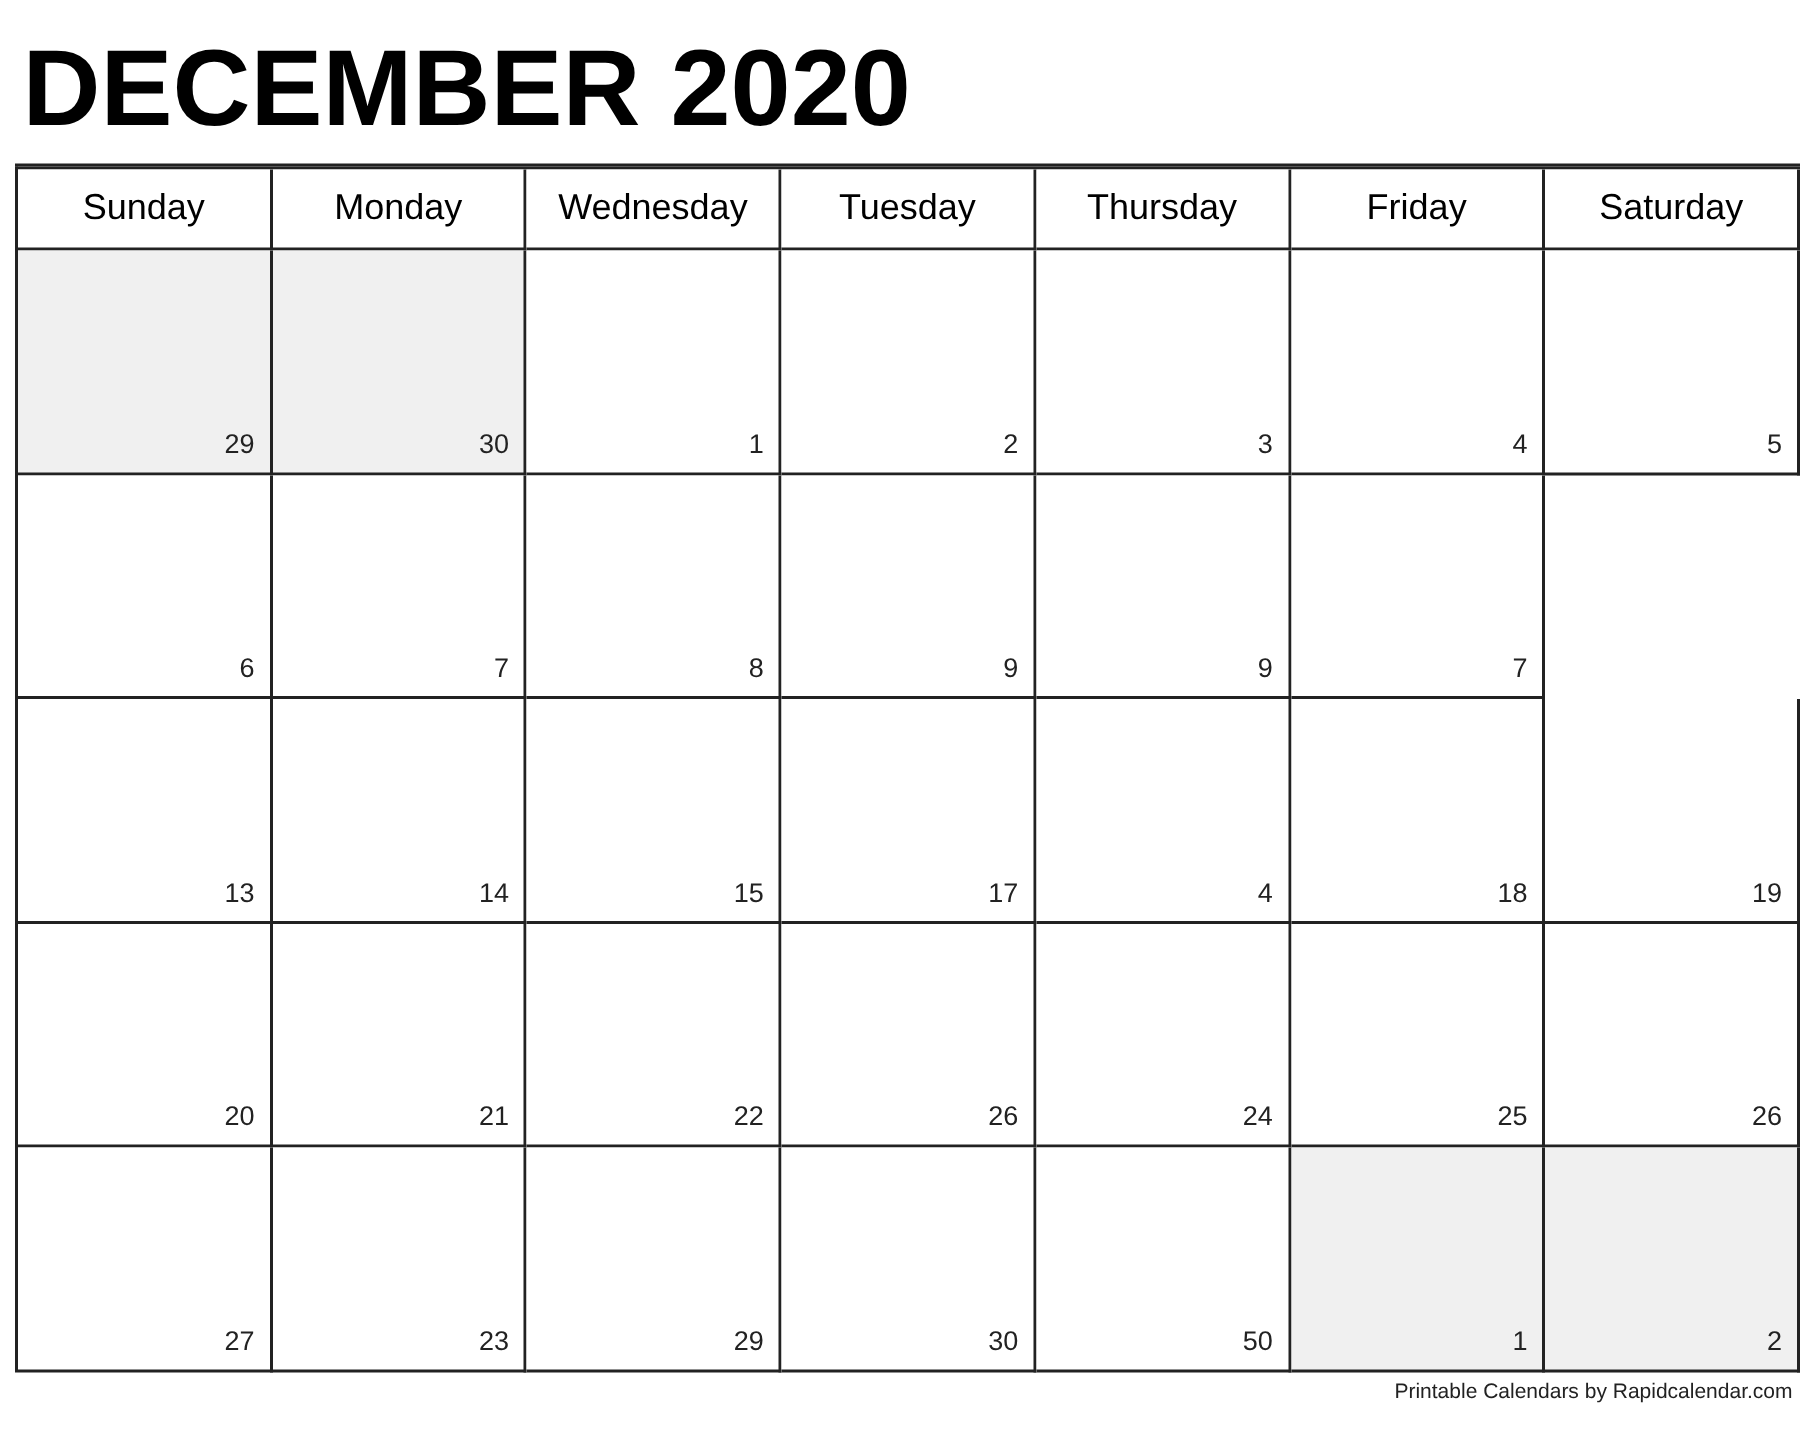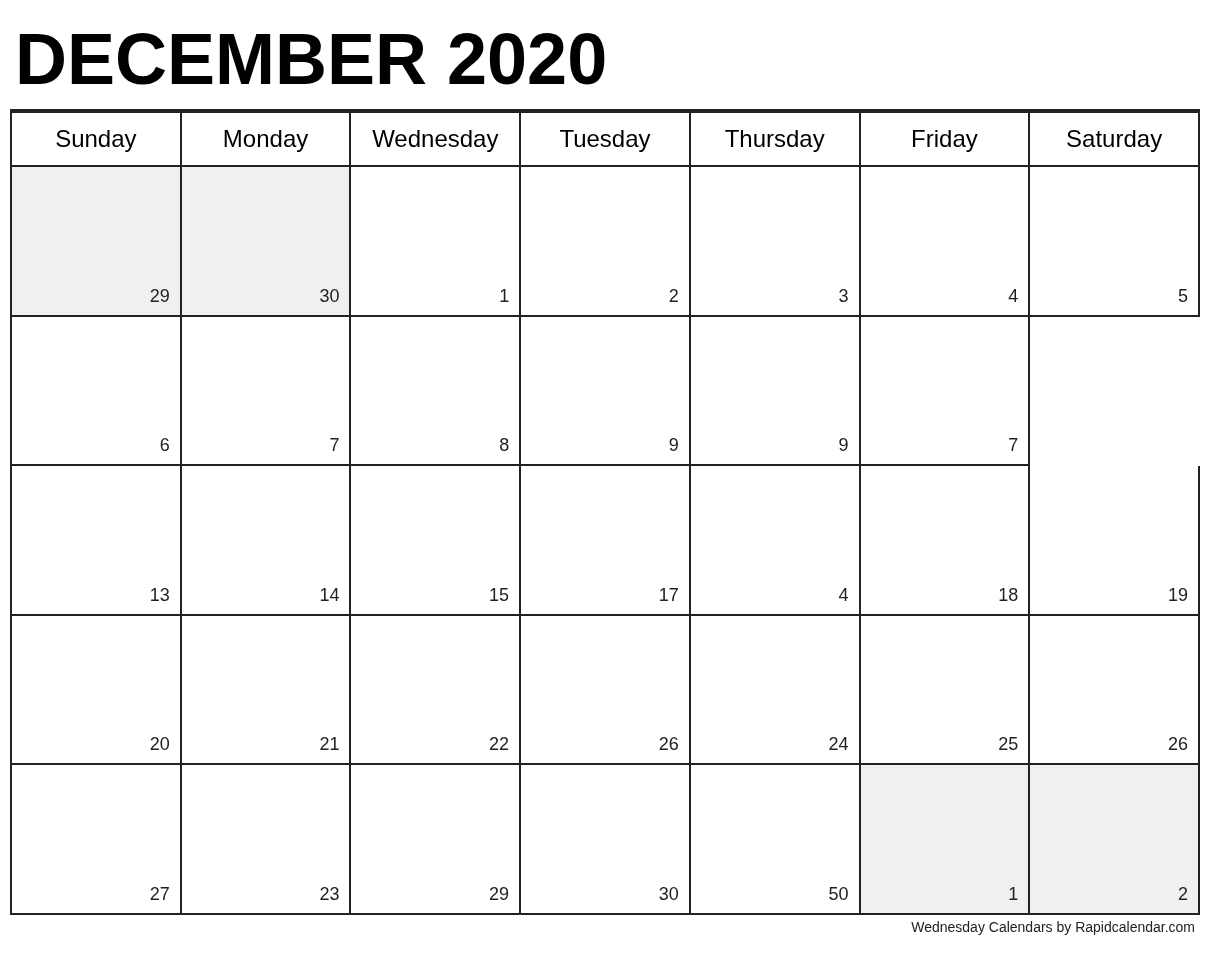--- a/index.html
+++ b/index.html
@@ -221,14 +221,14 @@
           <div class="calendar-day other-month">
             <span class="day-number">1</span>
           </div>
           <div class="calendar-day other-month">
             <span class="day-number">2</span>
           </div>
         </div>
       </div>
   </div>
 
-  <div class="footer-text">Wednesday Calendars by Rapidcalendar.com</div>
+  <div class="footer-text">Printable Calendars by Rapidcalendar.com</div>
 </div>
 
 </body></html>

